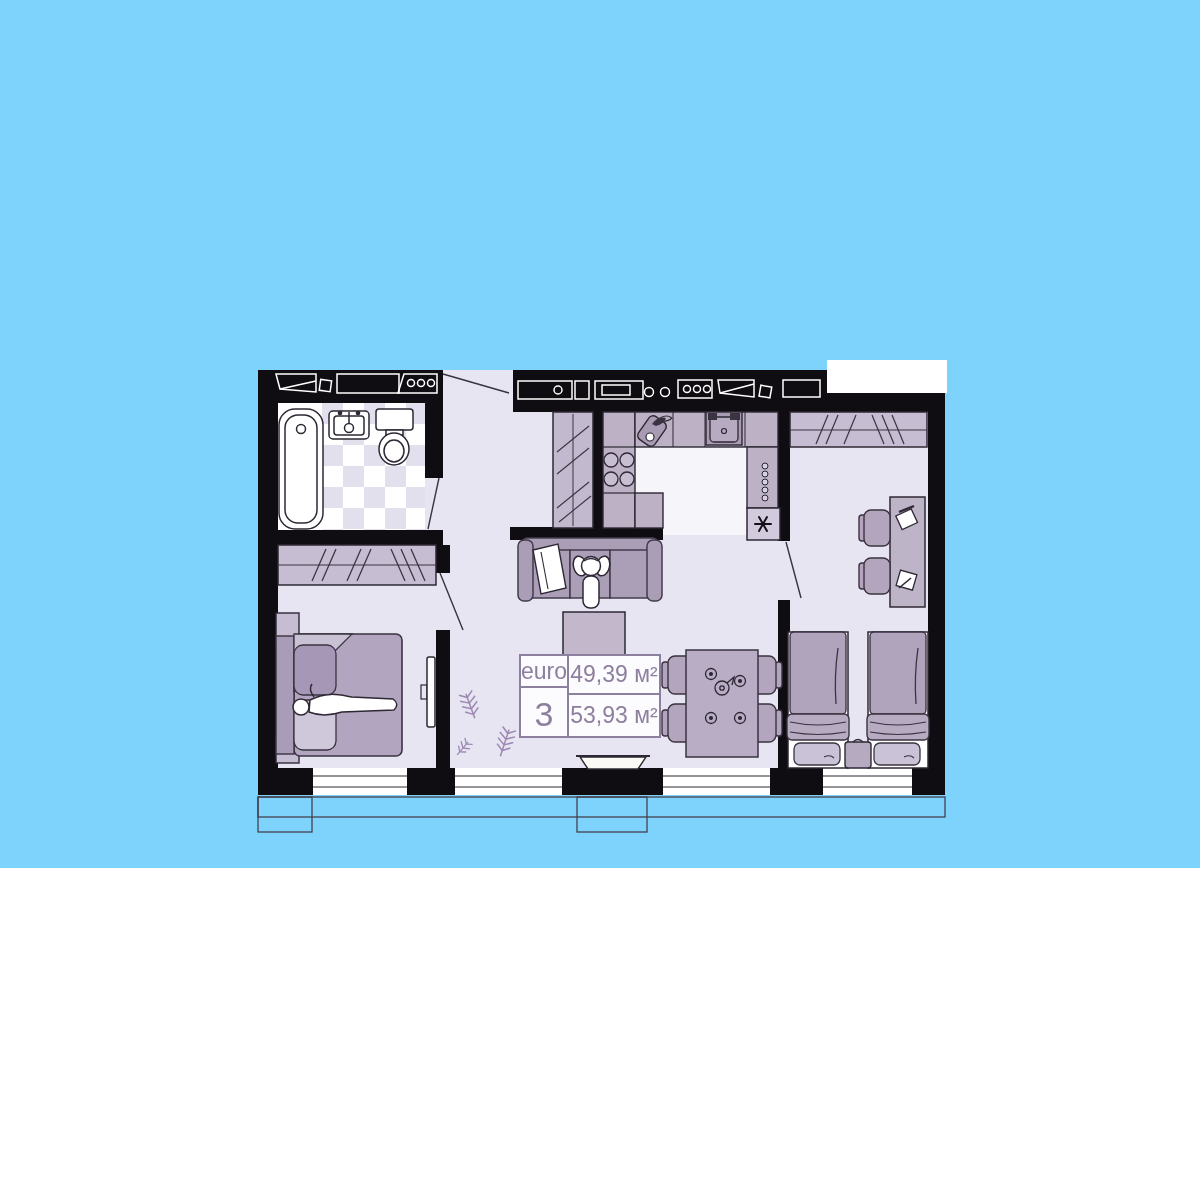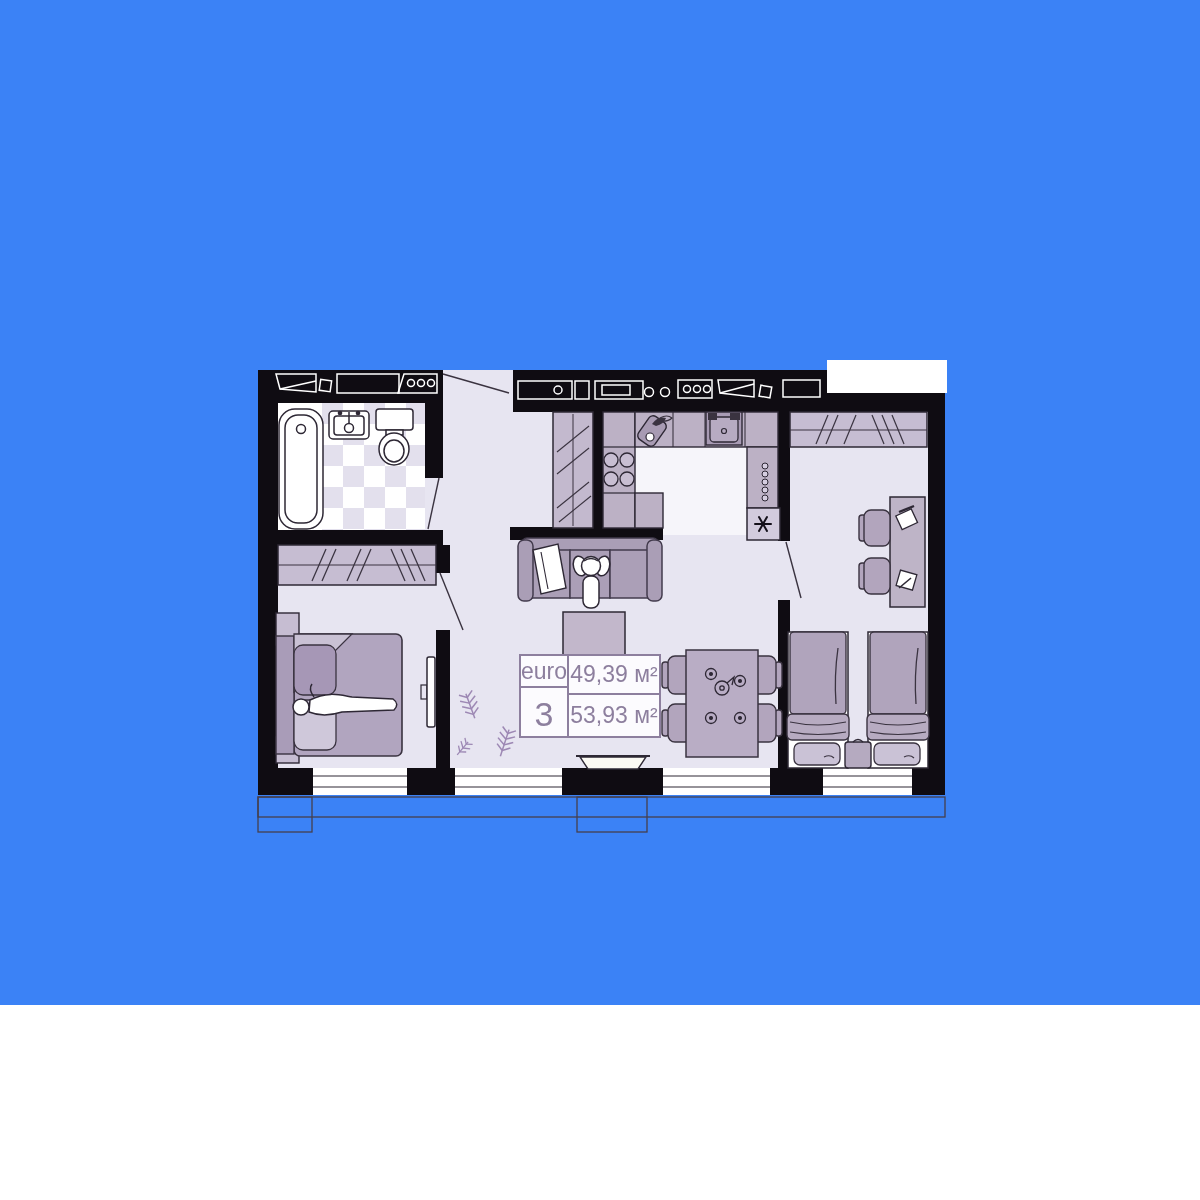--- a/index.html
+++ b/index.html
@@ -1,16 +1,16 @@
 <!DOCTYPE html>
 <html><head>
 <meta charset="utf-8">
 <style>
   html,body{margin:0;padding:0;background:#ffffff;}
-  .canvas{position:relative;width:1200px;height:1005px;background:#3b82f6;overflow:hidden;
+  .canvas{position:relative;width:1200px;height:868px;background:#7dd3fc;overflow:hidden;
           font-family:"Liberation Sans",sans-serif;text-align:right;}
   svg{position:absolute;left:0;top:0;}
   text{font-family:"Liberation Sans",sans-serif;fill:#8d7f9e;}
   .t-small{font-size:23px;}
   .t-big{font-size:34px;}
 </style>
 </head>
 <body>
 
 <div class="canvas">

